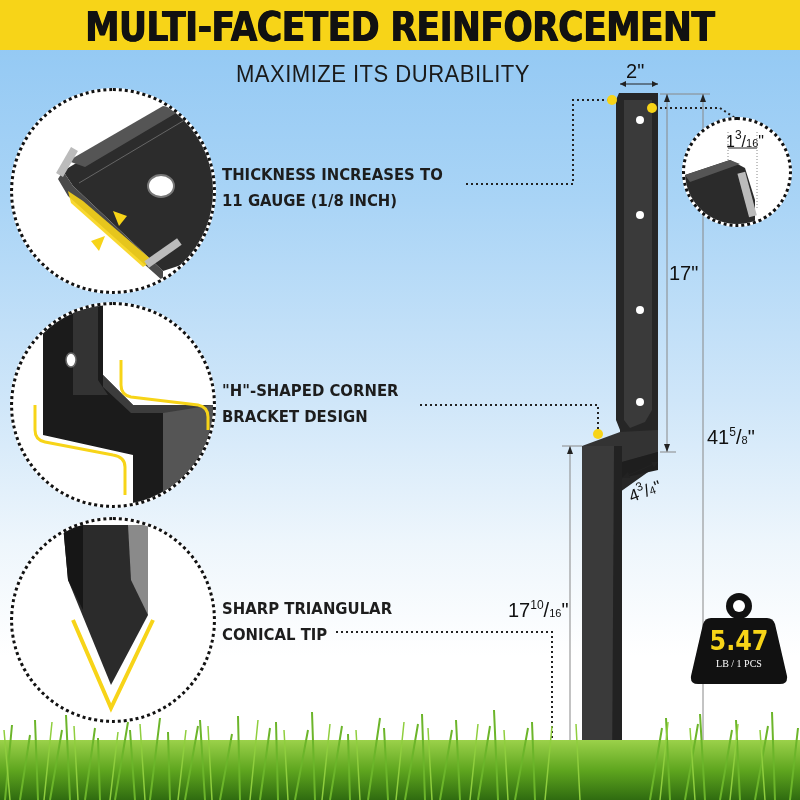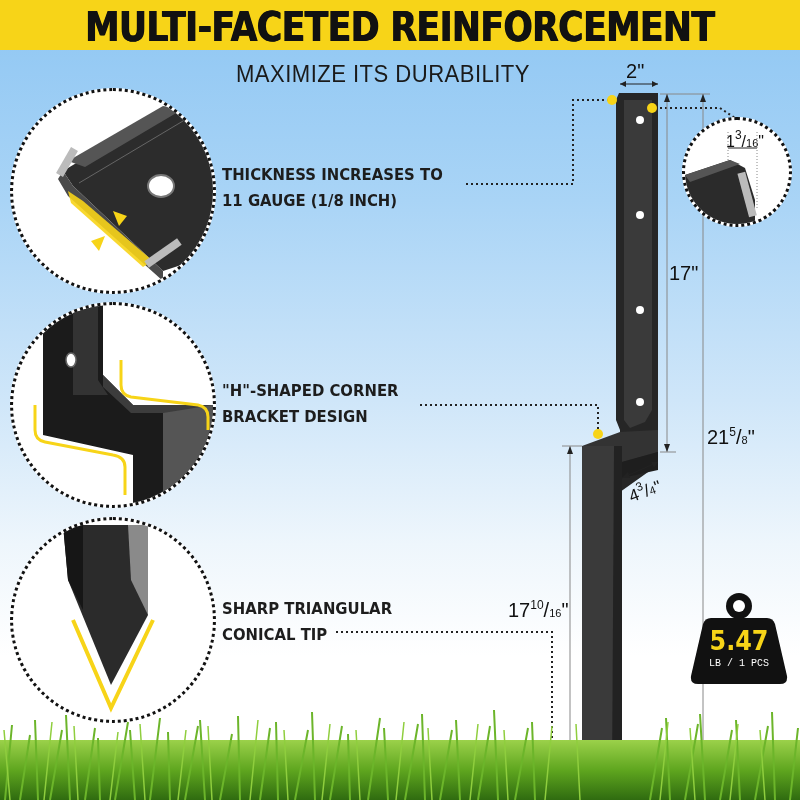--- a/index.html
+++ b/index.html
@@ -46,21 +46,21 @@
   .weight {
     position: absolute; left: 689px; top: 590px; width: 100px; height: 96px;
   }
   .weight-value {
     position: absolute; left: 0; width: 100%; top: 36px; text-align: center;
     font-family: "DejaVu Sans", sans-serif; font-weight: 900; font-size: 26px; color: #f7d418;
     transform: scaleX(0.92);
   }
   .weight-unit {
     position: absolute; left: 0; width: 100%; top: 68px; text-align: center;
-    font-family: Liberation Mono, monospace; font-size: 10px; color: #fff;
+    font-family: Liberation Serif, serif; font-size: 10px; color: #fff;
   }
   svg { position: absolute; overflow: visible; }
 </style>
 </head>
 <body>
 
 <div class="banner">
   <div class="banner-title">MULTI-FACETED REINFORCEMENT</div>
 </div>
 
@@ -176,21 +176,21 @@
 <div class="dim" style="left:626px; top:60px;">
   <span>2</span><span>"</span>
 </div>
 <div class="dim" style="left:726px; top:128px; font-size:16px;">
   <span>1</span><sup>3</sup>/<sub>16</sub><span>"</span>
 </div>
 <div class="dim" style="left:669px; top:262px;">
   <span>17</span><span>"</span>
 </div>
 <div class="dim" style="left:707px; top:425px;">
-  <span>21</span><sup>5</sup>/<sub>8</sub><span>"</span>
+  <span>41</span><sup>5</sup>/<sub>8</sub><span>"</span>
 </div>
 <div class="dim" style="left:628px; top:478px; font-size:17px; transform:rotate(-20deg);">
   <span>4</span><sup>3</sup>/<sub>4</sub><span>"</span>
 </div>
 <div class="dim" style="left:508px; top:598px;">
   <span>17</span><sup>10</sup>/<sub>16</sub><span>"</span>
 </div>
 
 <div class="weight">
   <svg width="100" height="96" style="left:0;top:0;">

